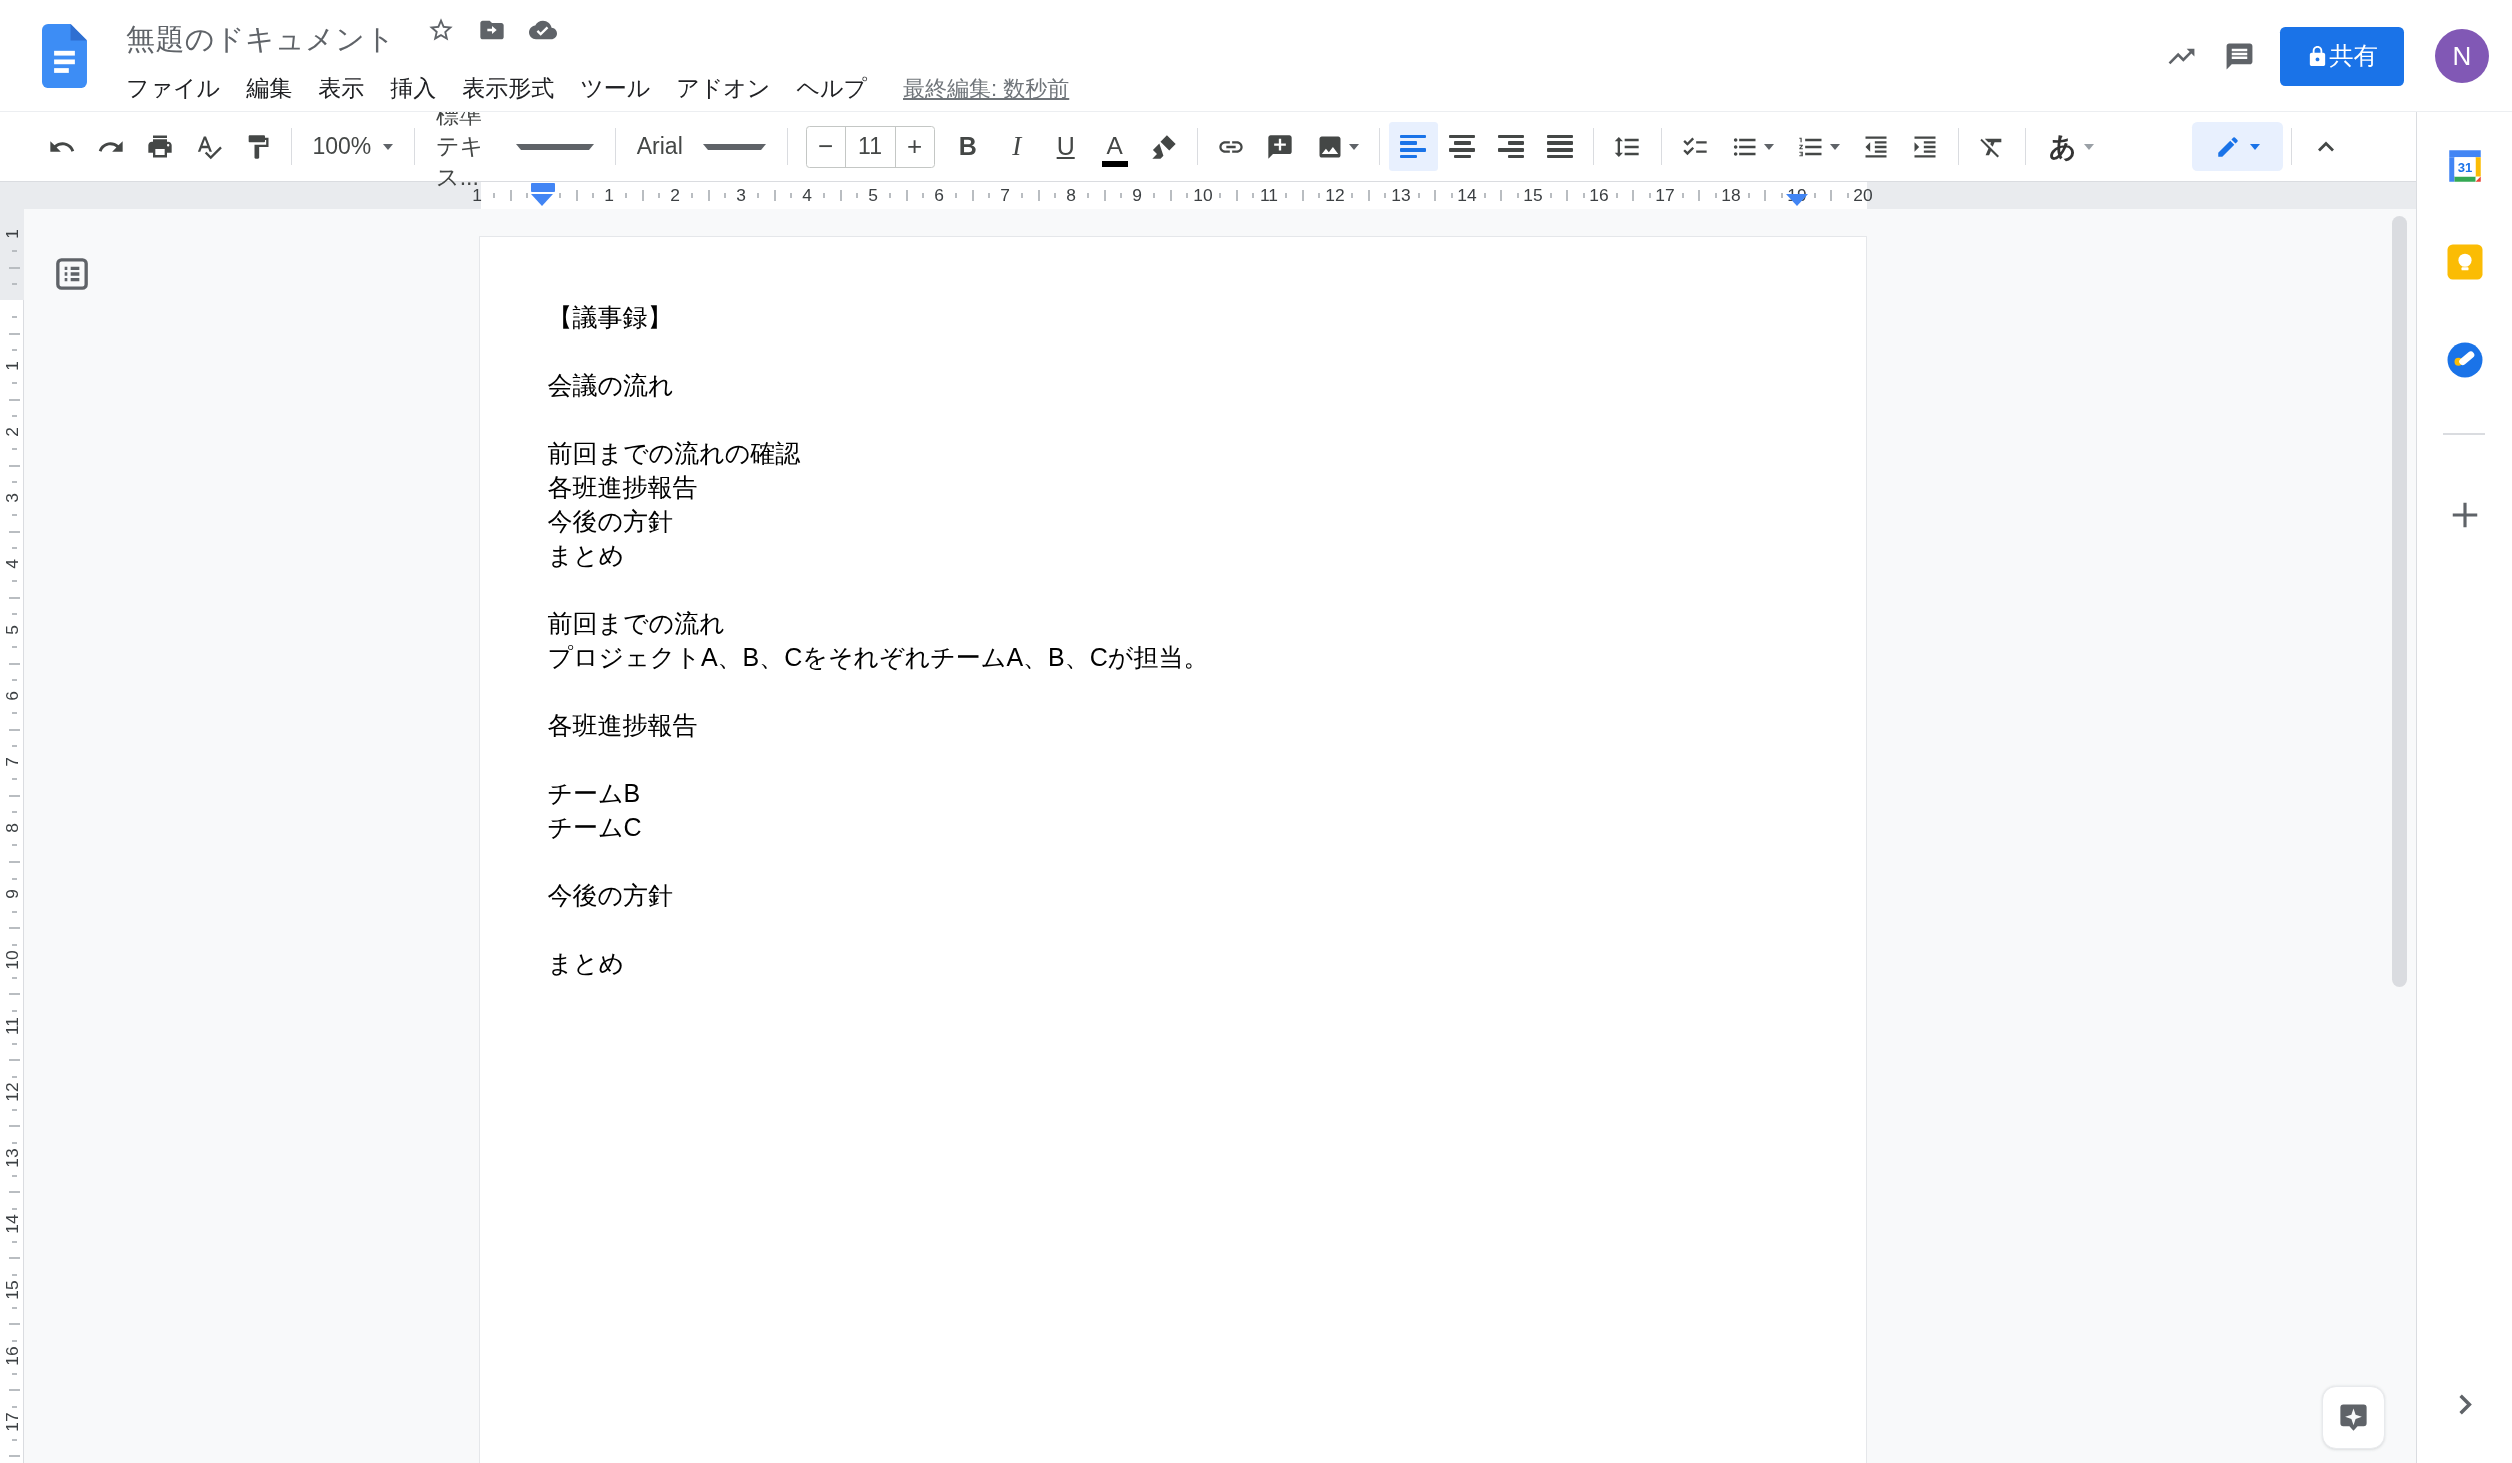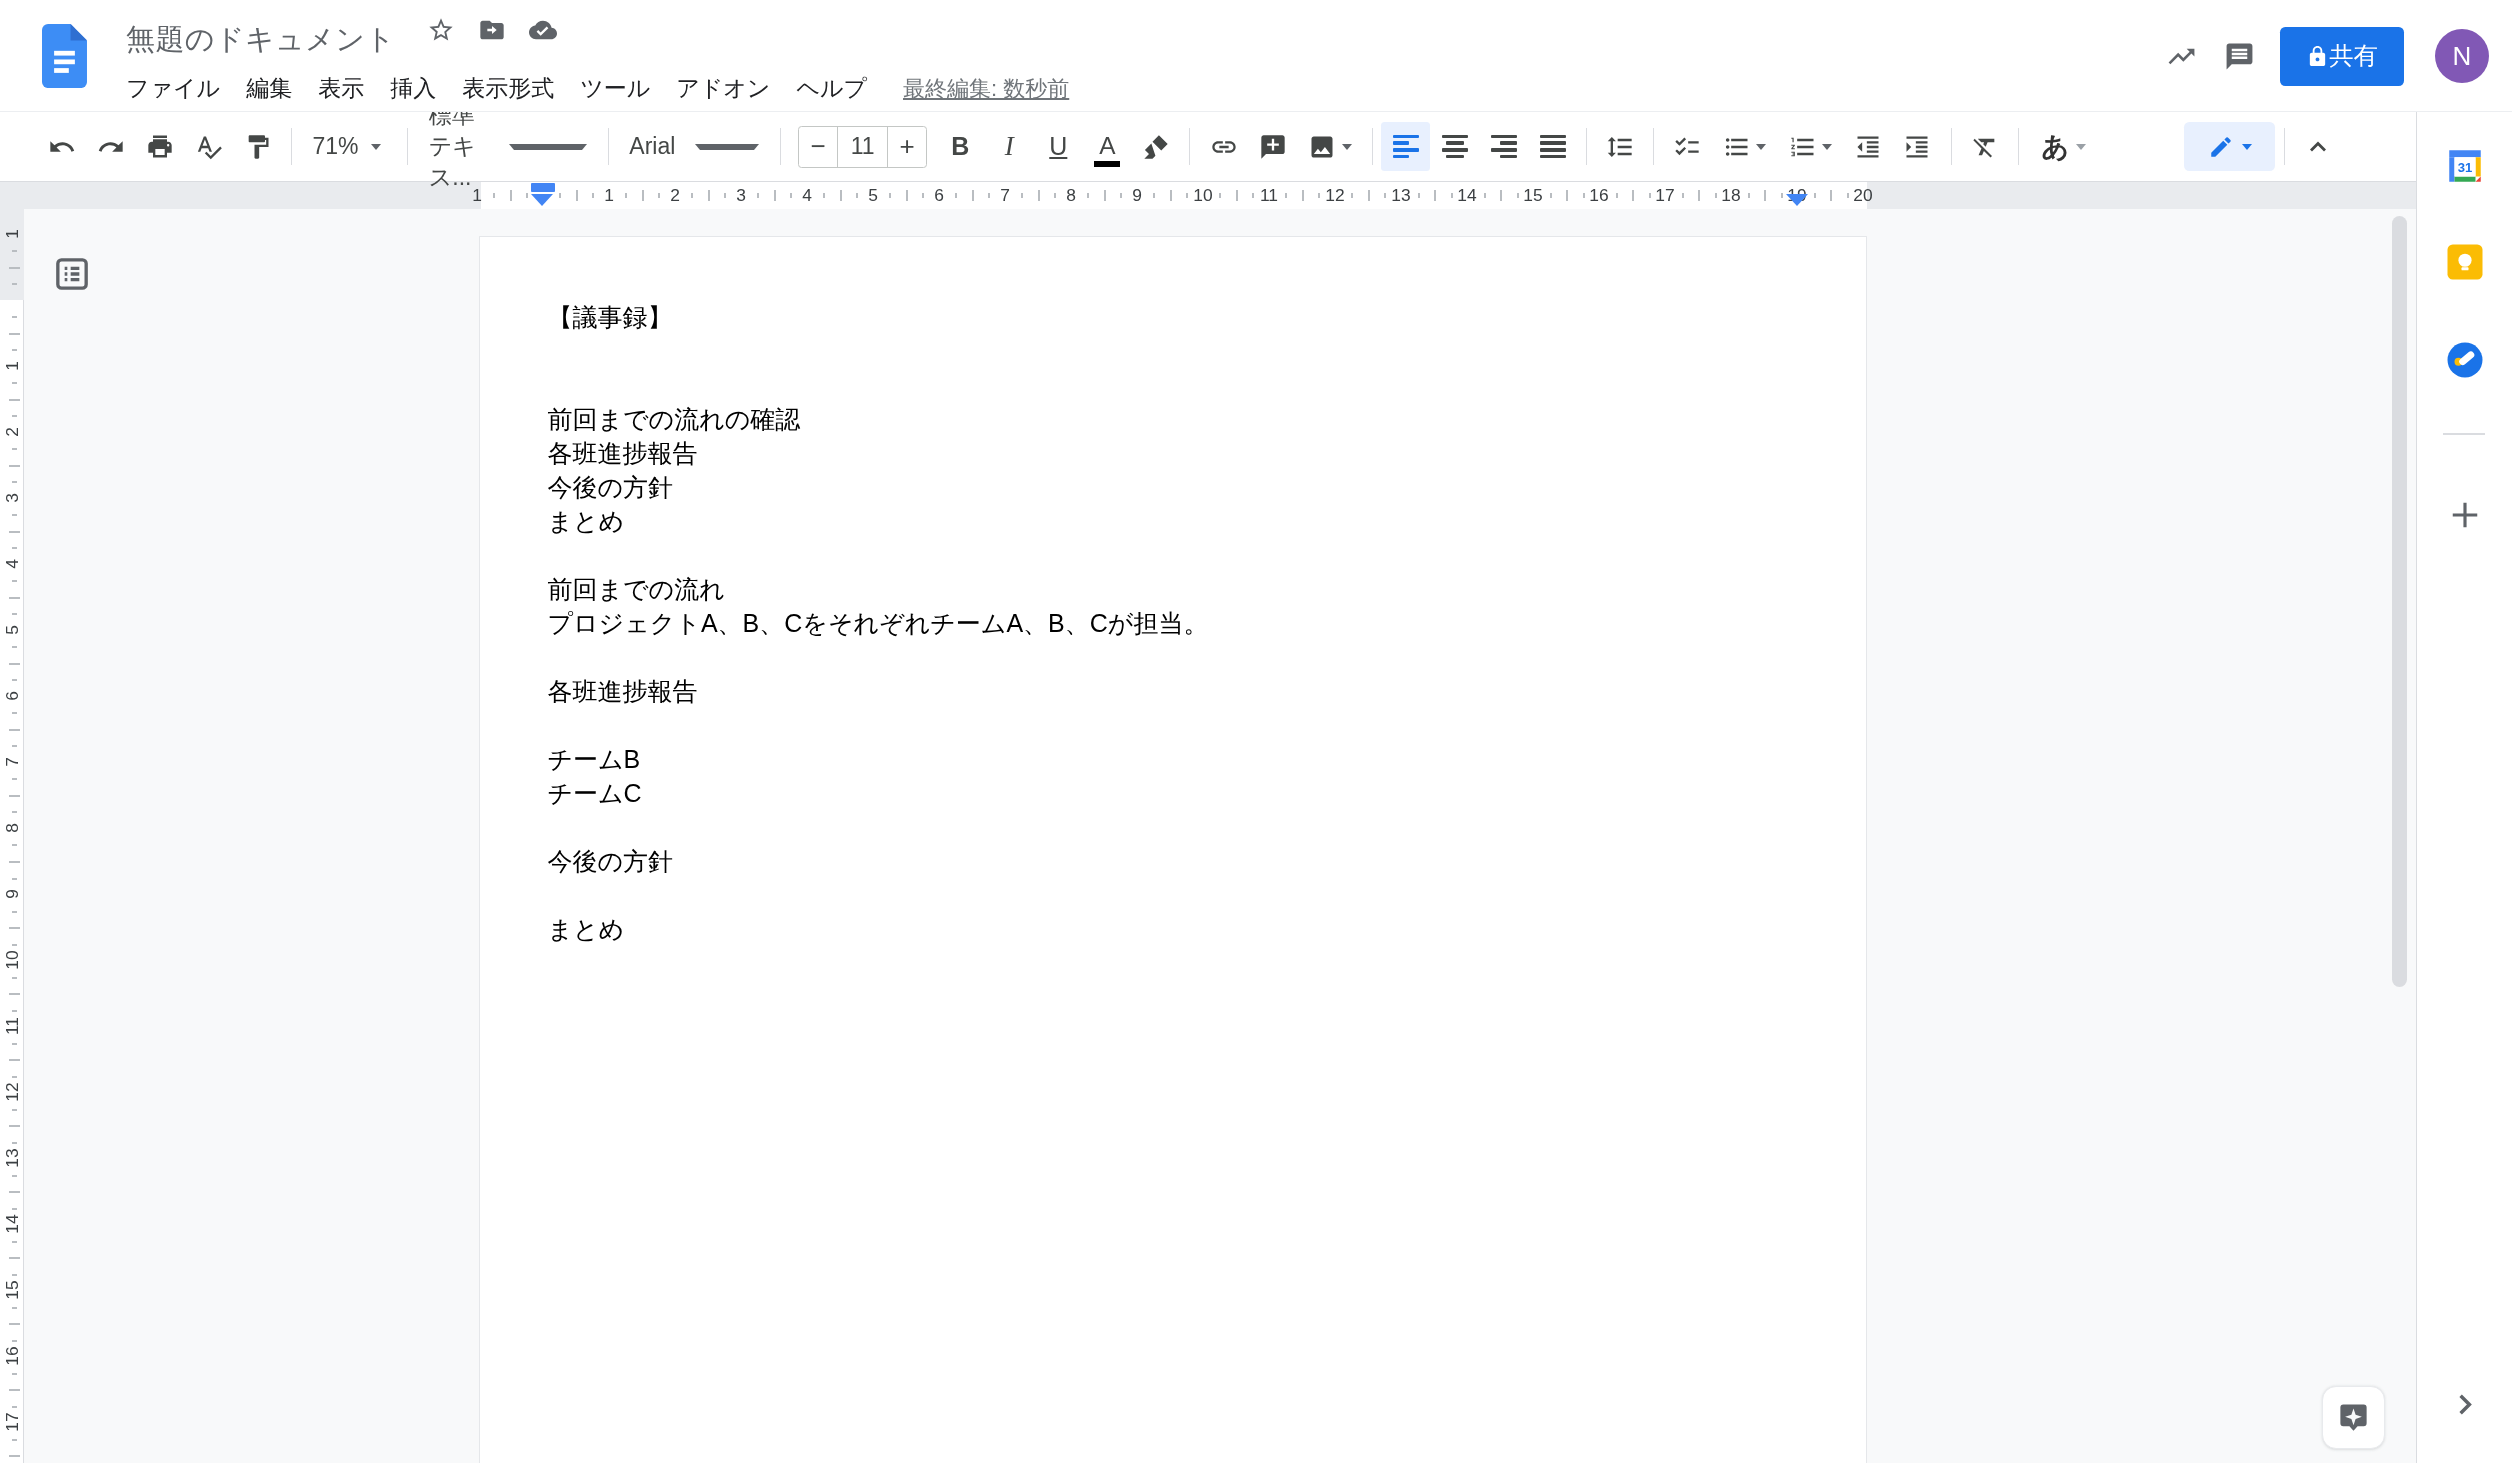--- a/index.html
+++ b/index.html
@@ -171,21 +171,21 @@
         <path d="M12.45 16h2.09L9.43 3H7.57L2.46 16h2.09l1.12-3h5.64l1.14 3zm-6.02-5L8.5 5.48 10.57 11H6.43zm15.16.59l-8.09 8.09L9.83 16l-1.41 1.41 5.09 5.09L23 13l-1.41-1.41z"></path>
       </svg>
     </div>
   <div class="tbtn">
       <svg viewBox="0 0 24 24" fill="currentColor">
         <path d="M18 4V3c0-.55-.45-1-1-1H5c-.55 0-1 .45-1 1v4c0 .55.45 1 1 1h12c.55 0 1-.45 1-1V6h1v4H9v11c0 .55.45 1 1 1h2c.55 0 1-.45 1-1v-9h8V4h-3z"></path>
       </svg>
     </div>
   <div class="sep"></div>
   <div class="textctl zoomctl">
-      <span>71%</span>
+      <span>100%</span>
       <span class="ddcaret"></span>
     </div>
   <div class="sep"></div>
   <div class="textctl stylectl">
       <span>標準テキス...</span>
       <span class="ddcaret"></span>
     </div>
   <div class="sep"></div>
   <div class="textctl fontctl">
       <span>Arial</span>
@@ -493,20 +493,21 @@
   <div class="outlinebtn">
     <svg viewBox="0 0 24 24" fill="none" stroke="currentColor" stroke-width="2">
         <rect x="3.5" y="3.5" width="17" height="17" rx="2.2"></rect>
         <path d="M7.6 8.6h1.6M11.2 8.6h5.2M7.6 12h1.6M11.2 12h5.2M7.6 15.4h1.6M11.2 15.4h5.2"></path>
       </svg>
   </div>
   <div class="page">
     <div class="textbody" id="textbody">
         <div class="docline">【議事録】</div>
         <div class="docline"> </div>
+        <div class="docline">会議の流れ</div>
         <div class="docline"> </div>
         <div class="docline">前回までの流れの確認</div>
         <div class="docline">各班進捗報告</div>
         <div class="docline">今後の方針</div>
         <div class="docline">まとめ</div>
         <div class="docline"> </div>
         <div class="docline">前回までの流れ</div>
         <div class="docline">プロジェクトA、B、CをそれぞれチームA、B、Cが担当。</div>
         <div class="docline"> </div>
         <div class="docline">各班進捗報告</div>

